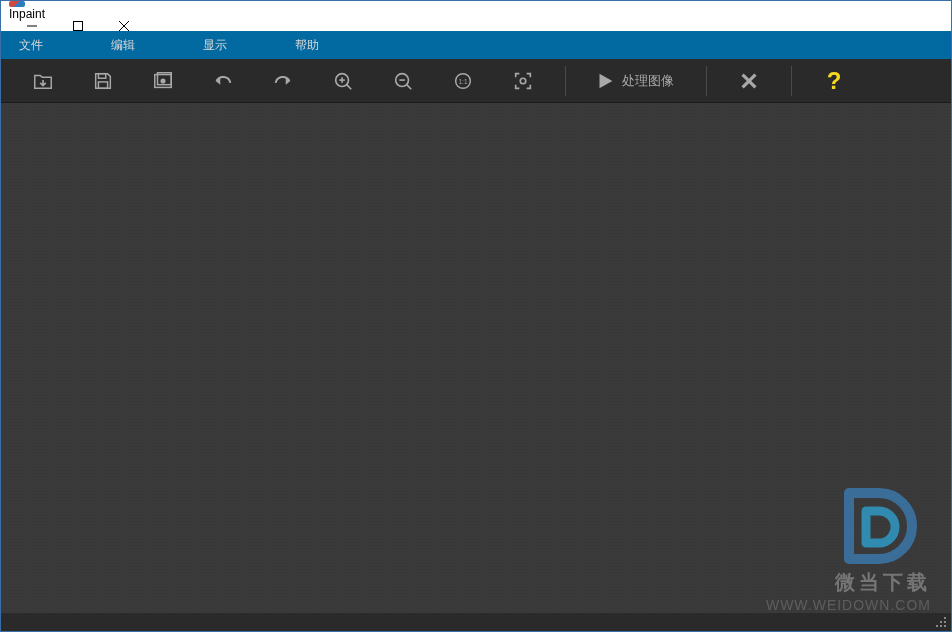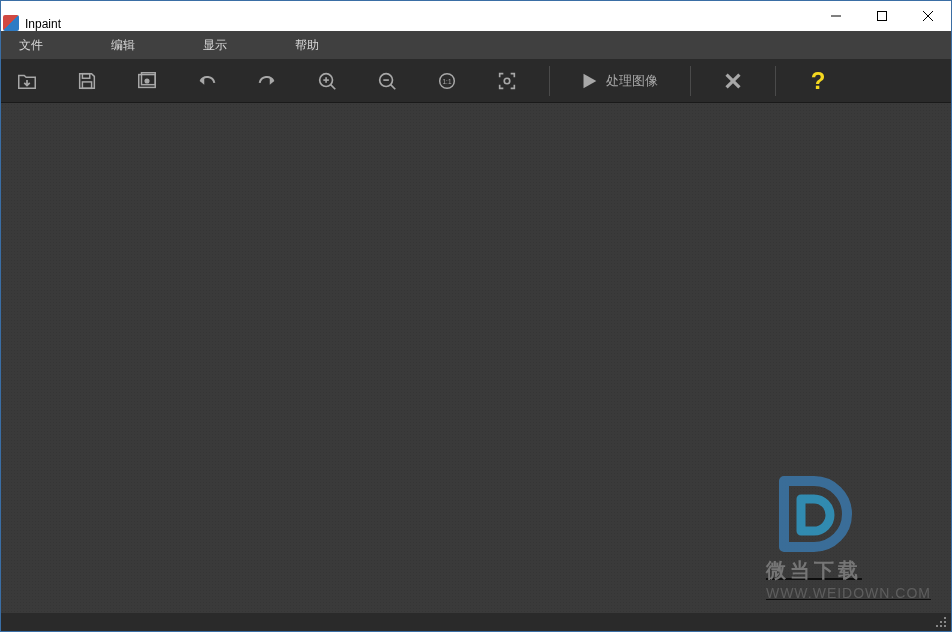--- a/index.html
+++ b/index.html
@@ -4,51 +4,52 @@
 <style>
 * { margin: 0; padding: 0; box-sizing: border-box; }
 body {
   width: 952px; height: 632px;
   font-family: "Microsoft YaHei", "Segoe UI", sans-serif;
   background: #fff; overflow: hidden;
   border: 1px solid #3a6ea5;
 }
 .titlebar {
   height: 30px; background: #fff;
-  display: flex; align-items: flex-end;
-  padding-left: 2px;
+  display: flex; align-items: flex-start;
+  padding-left: 8px;
+  flex-direction: column;
 }
 .titlebar-icon {
   width: 16px; height: 16px; margin-right: 6px;
   background: linear-gradient(135deg, #d14841 50%, #2e7bc4 50%);
   border-radius: 2px;
 }
 .titlebar-text { font-size: 12px; color: #000; flex: 1; }
 .winbtns { display: flex; height: 100%; }
 .winbtn {
   width: 46px; height: 100%;
   display: flex; align-items: center; justify-content: center;
   font-family: "Segoe MDL2 Assets", sans-serif;
   font-size: 10px; color: #000;
 }
 .menubar {
-  height: 28px; background: #404040;
+  height: 28px; background: #0369a1;
   display: flex; align-items: center;
   padding-left: 4px;
 }
 .menuitem {
   color: #d8d8d8; font-size: 12px;
   padding: 0 14px; height: 100%;
   display: flex; align-items: center;
   margin-right: 40px;
 }
 .toolbar {
   height: 44px; background: #2a2a2a;
   display: flex; align-items: center;
-  padding: 0 4px; gap: 16px;
+  padding: 0 20px; gap: 16px;
   border-bottom: 1px solid #1a1a1a;
 }
 .tbtn {
   width: 44px; height: 38px;
   display: flex; align-items: center; justify-content: center;
   color: #a8a8a8;
 }
 .tsep {
   width: 1px; height: 30px;
   background: #4a4a4a; margin: 0 4px;
@@ -62,24 +63,23 @@
 .help-btn { color: #f5d820; font-size: 24px; font-weight: bold; }
 .canvas {
   position: relative;
   height: calc(100% - 30px - 28px - 44px - 18px);
   background: #3a3a3a;
   background-image:
     radial-gradient(rgba(0,0,0,0.08) 1px, transparent 1px);
   background-size: 3px 3px;
 }
 .watermark {
-  position: absolute; right: 20px; bottom: 12px;
-  display: flex; flex-direction: column; align-items: flex-start;
+  position: absolute; right: 20px; bottom: 0;
+  display: flex; flex-direction: column; align-items: flex-end;
   opacity: 0.75;
-  text-decoration: underline;
 }
 .watermark svg { width: 100px; height: 90px; }
 .wm-text1 { color: #8a8a8a; font-size: 20px; font-weight: bold; letter-spacing: 4px; margin-top: -2px; }
 .wm-text2 { color: #6a6a6a; font-size: 14px; letter-spacing: 1px; margin-top: 1px; }
 .statusbar {
   height: 18px; background: #2a2a2a;
   display: flex; align-items: center; justify-content: flex-end;
   padding-right: 4px;
 }
 .grip {

